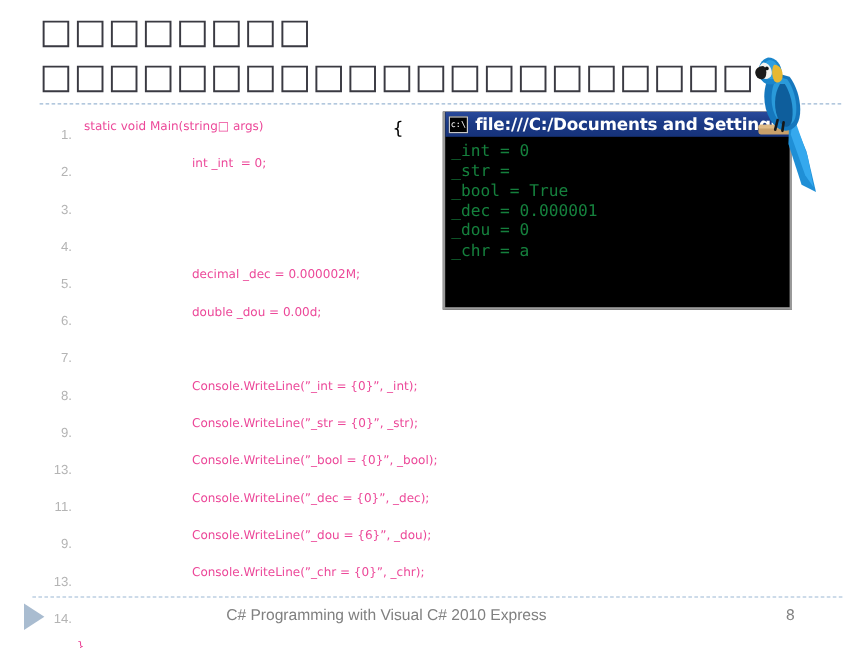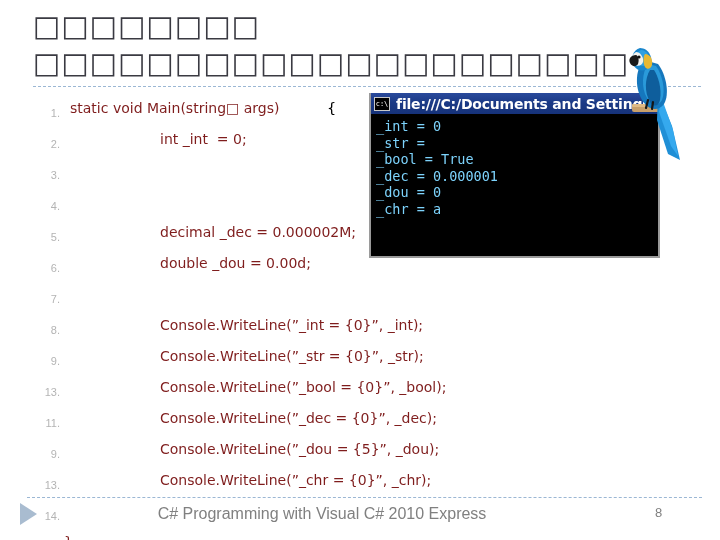--- a/index.html
+++ b/index.html
@@ -66,22 +66,22 @@
     width: 40px;
     text-align: right;
     font-family: "Liberation Sans", sans-serif;
     font-size: 11px;
     color: #b4b4b4;
   }
   .code-text {
     position: absolute;
     top: 2px;
     font-family: "DejaVu Sans", sans-serif;
-    font-size: 14px;
-    color: #7f1d1d;
+    font-size: 10px;
+    color: #ec4899;
     white-space: pre;
   }
   .indent0 { left: 70px; }
   .indent1 { left: 136px; margin-left: 24px; }
   .indent-brace { left: 64px; }
   .trailing-brace {
     position: absolute;
     left: 327px;
     top: 2px;
     font-family: "DejaVu Sans", sans-serif;
@@ -130,21 +130,21 @@
     font-weight: bold;
     color: #ffffff;
     white-space: nowrap;
     letter-spacing: -0.2px;
   }
   .console-body {
     padding: 4px 0 0 5px;
     font-family: "DejaVu Sans Mono", monospace;
     font-size: 13.5px;
     line-height: 16.5px;
-    color: #7dd3fc;
+    color: #15803d;
     white-space: pre;
   }
 
   
   .parrot {
     position: absolute;
     left: 628px;
     top: 34px;
     width: 76px;
     height: 128px;
@@ -160,21 +160,21 @@
     height: 0;
     border-top: 1px dashed #9bb7d4;
   }
   .footer-text {
     position: absolute;
     left: 0;
     top: 505px;
     width: 644px;
     text-align: center;
     font-family: "Liberation Sans", sans-serif;
-    font-size: 16px;
+    font-size: 13px;
     color: #808080;
   }
   .footer-page {
     position: absolute;
     left: 655px;
     top: 505px;
     font-family: "Liberation Sans", sans-serif;
     font-size: 13px;
     color: #808080;
   }
@@ -239,21 +239,21 @@
     <div class="code-row">
       <span class="line-no">13.</span>
       <span class="code-text indent1">Console.WriteLine(”_bool = {0}”, _bool);</span>
     </div>
     <div class="code-row">
       <span class="line-no">11.</span>
       <span class="code-text indent1">Console.WriteLine(”_dec = {0}”, _dec);</span>
     </div>
     <div class="code-row">
       <span class="line-no">9.</span>
-      <span class="code-text indent1">Console.WriteLine(”_dou = {5}”, _dou);</span>
+      <span class="code-text indent1">Console.WriteLine(”_dou = {6}”, _dou);</span>
     </div>
     <div class="code-row">
       <span class="line-no">13.</span>
       <span class="code-text indent1">Console.WriteLine(”_chr = {0}”, _chr);</span>
     </div>
     <div class="code-row">
       <span class="line-no">14.</span>
     </div>
     <div class="code-row">
 

